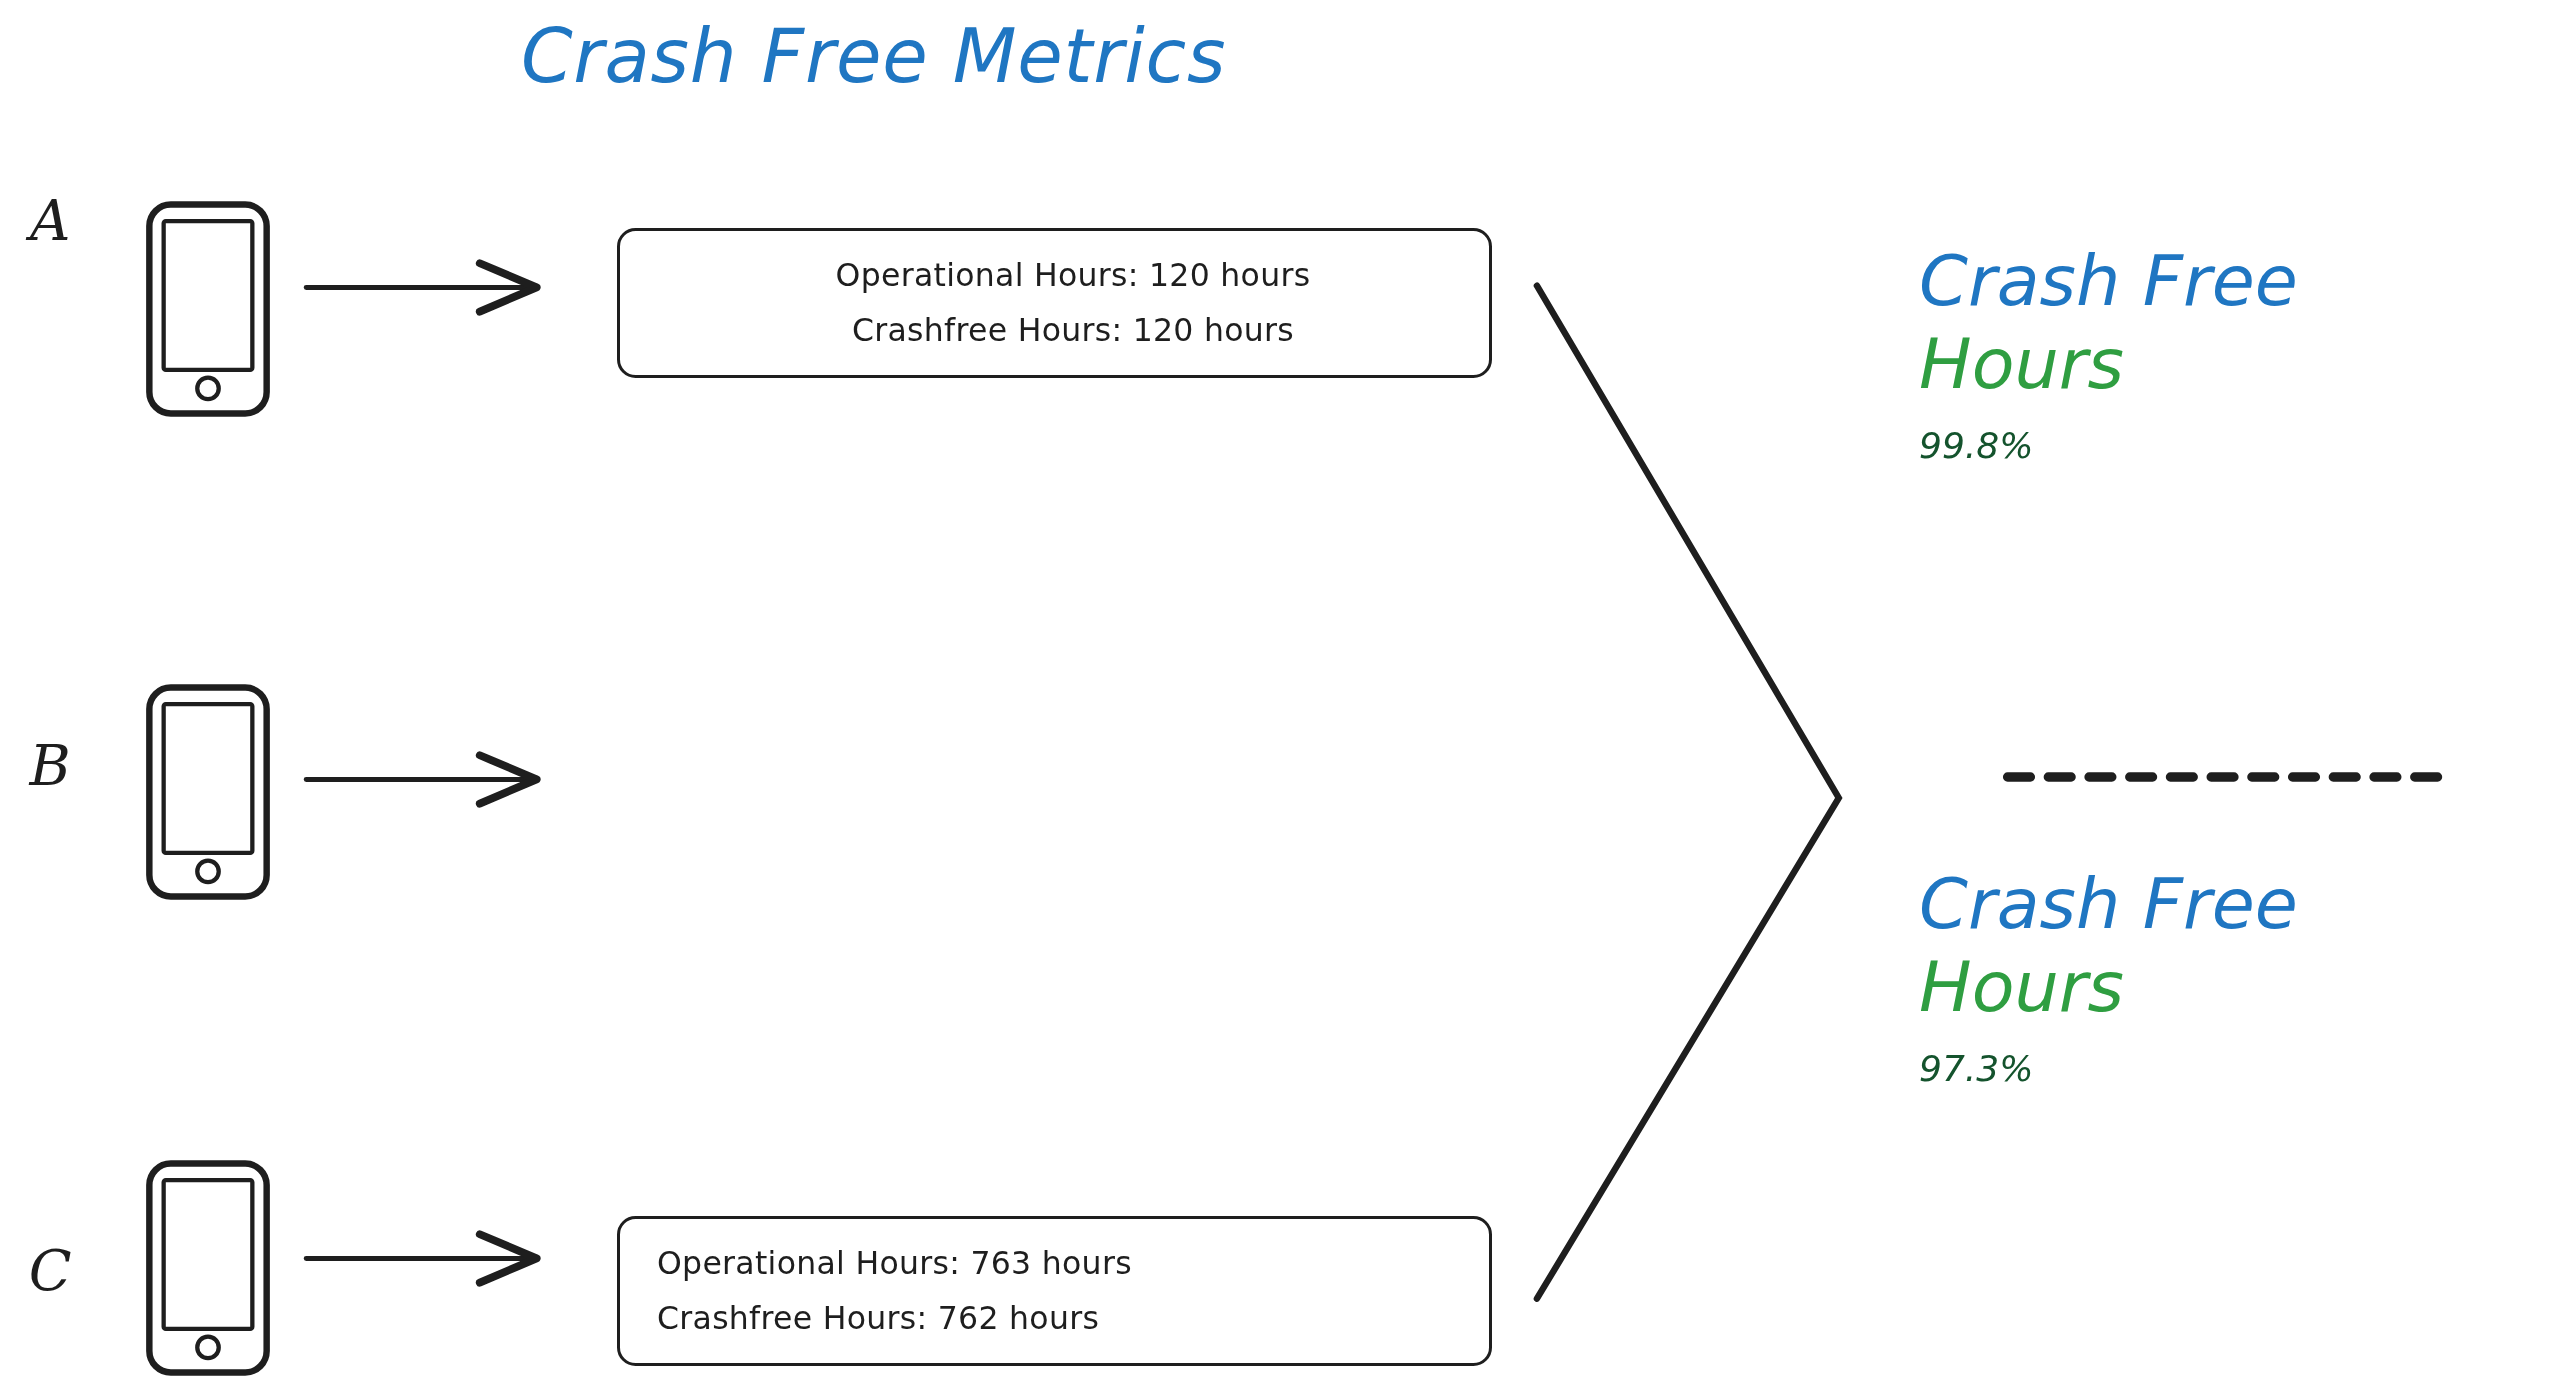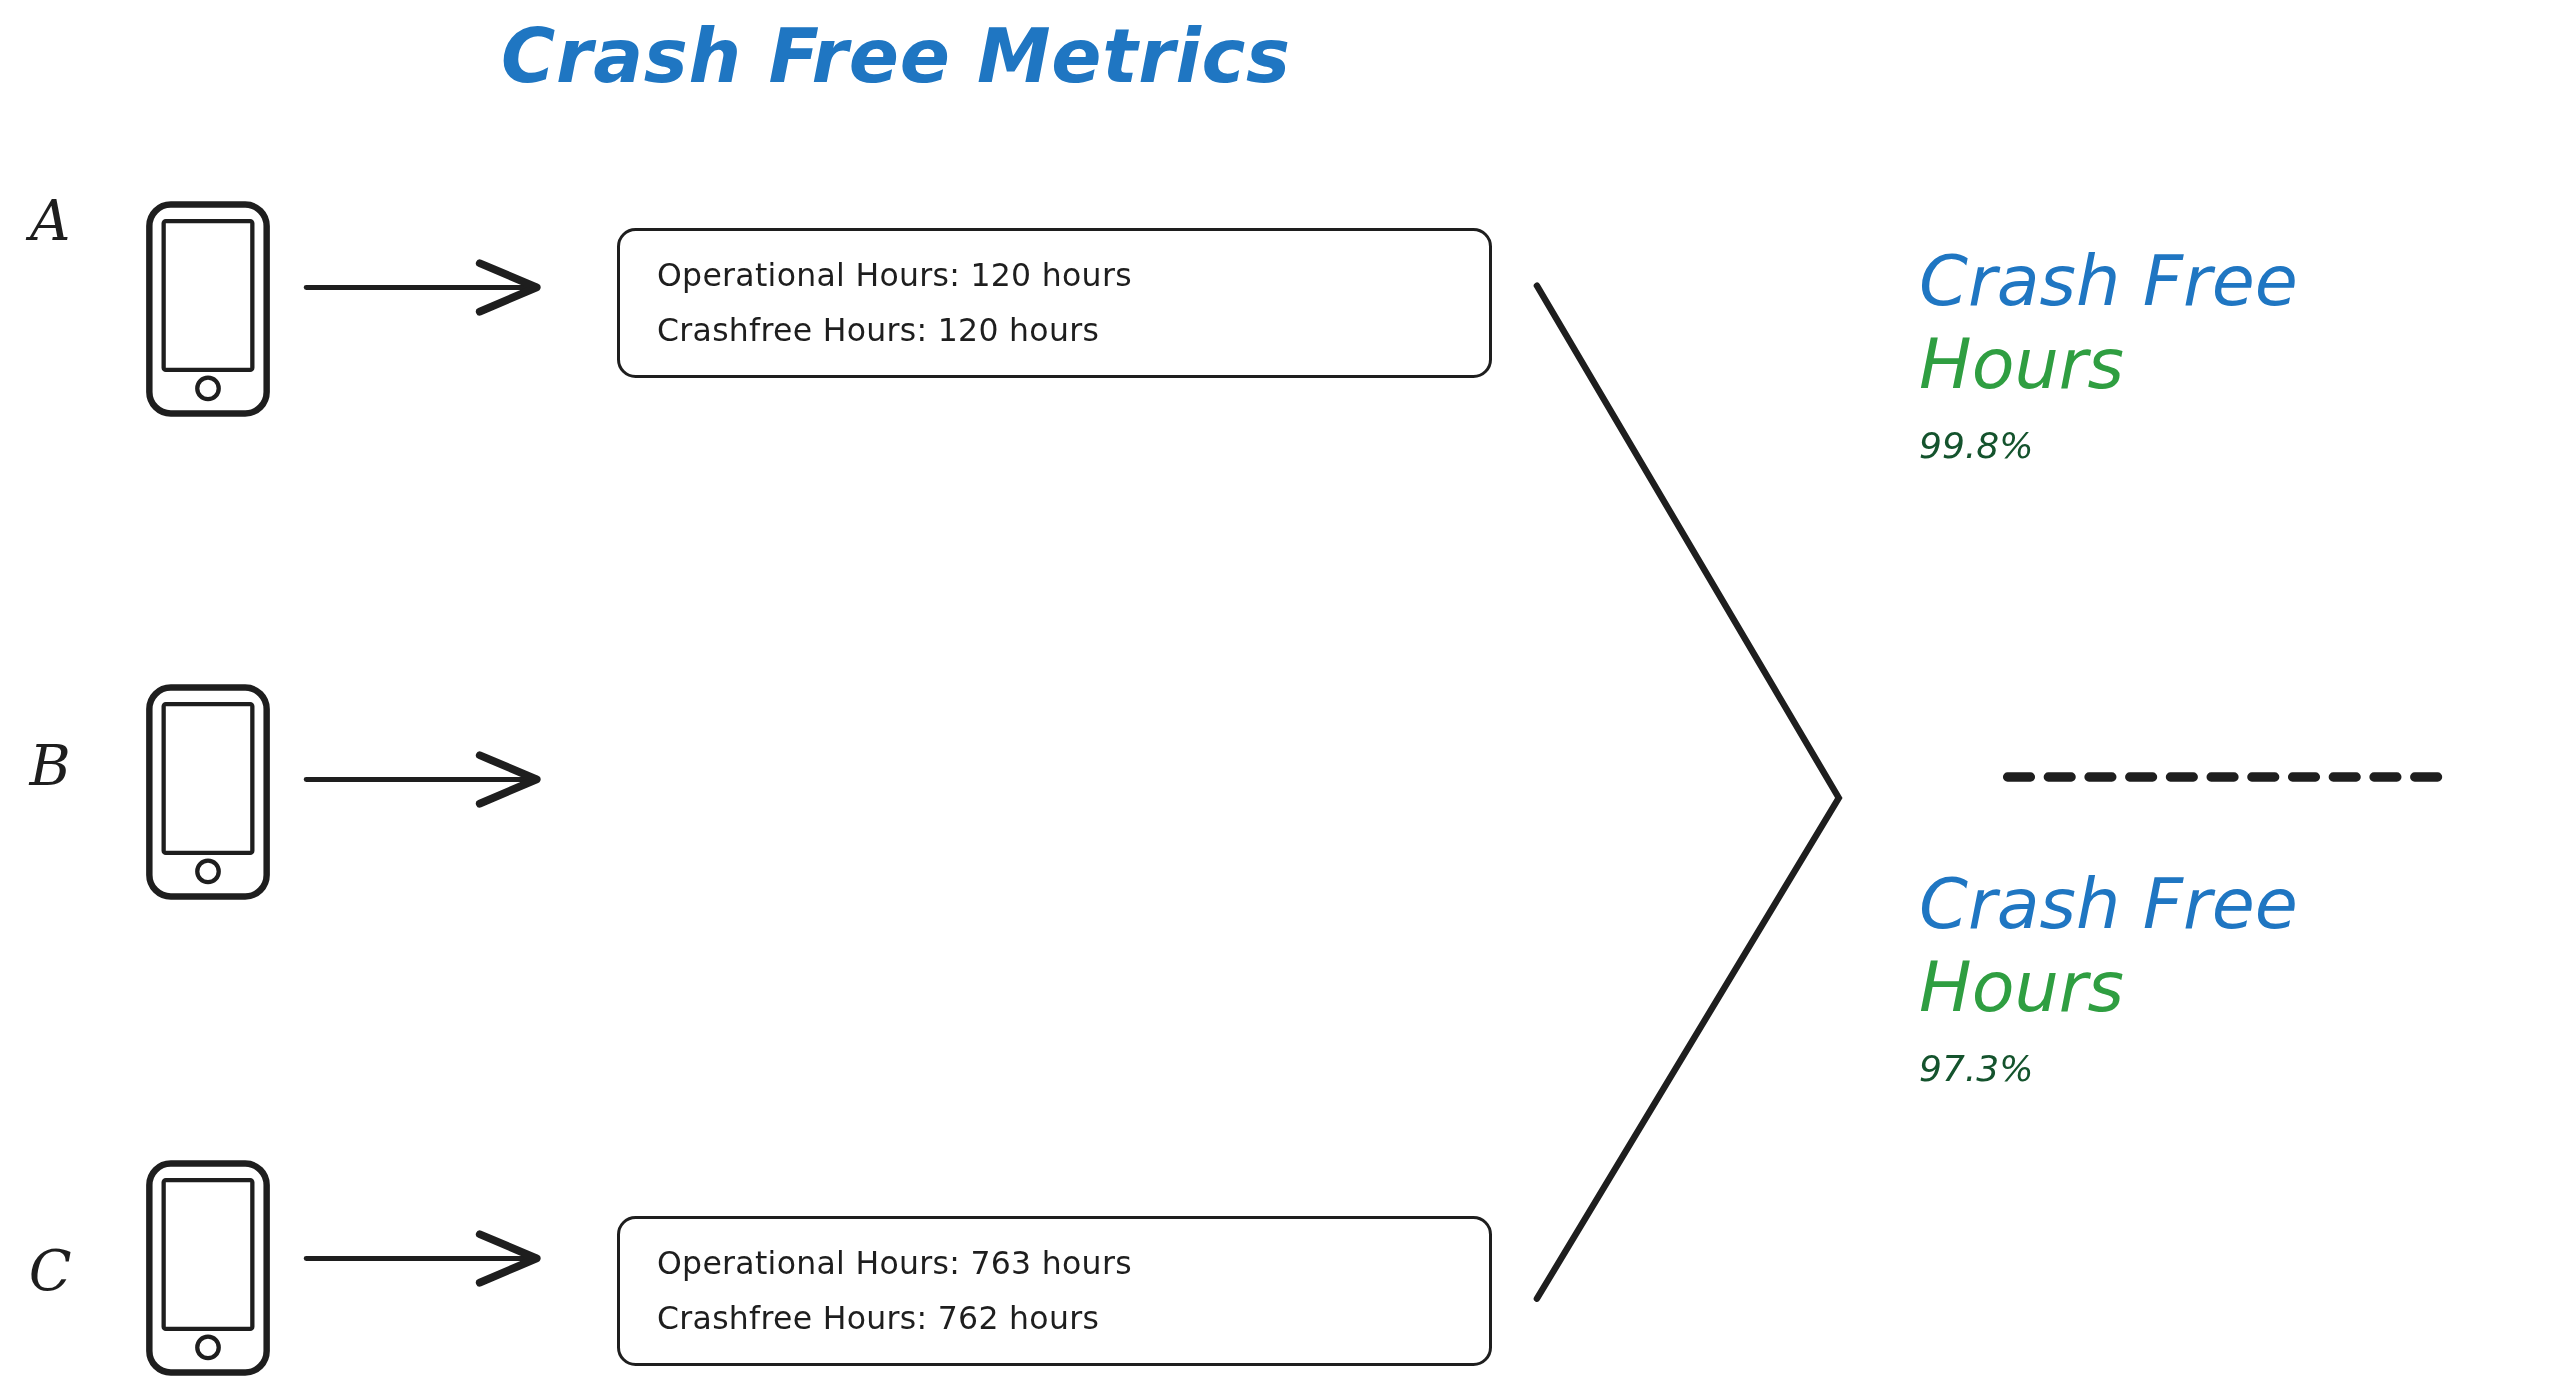--- a/index.html
+++ b/index.html
@@ -18,28 +18,28 @@
   #canvas {
     position: absolute;
     inset: 0;
     width: 2576px;
     height: 1380px;
   }
 
   
   .title {
     position: absolute;
-    left: 501px;
+    left: 521px;
     top: 15.8px;
     width: 1146px;
     font-size: 74px;
     line-height: 1.1;
     color: #1f76c2;
     font-family: "DejaVu Sans", sans-serif;
-    font-weight: 700;
+    font-weight: 400;
     font-style: italic;
     letter-spacing: 0.7px;
     white-space: nowrap;
   }
 
   
   .row-label {
     position: absolute;
     width: 86px;
     text-align: center;
@@ -159,21 +159,21 @@
     </svg>
   </div>
 
   <div class="arrow" style="left:301px; top:254px;">
     <svg viewBox="0 0 360 90" xmlns="http://www.w3.org/2000/svg">
       <path d="M6 47 L326 47" stroke="#1e1e1e" stroke-width="7" fill="none" stroke-linecap="round"></path>
       <path d="M250 13 L330 47 L250 81" stroke="#1e1e1e" stroke-width="11" fill="none" stroke-linecap="round" stroke-linejoin="round"></path>
     </svg>
   </div>
 
-  <div class="infobox" style="left:617px; top:228px; width:875px; height:150px;">
+  <div class="infobox" style="left:617px; top:228px; width:875px; height:150px;text-align:center;">
     <div class="line">Operational Hours: 120 hours</div>
     <div class="line">Crashfree Hours: 120 hours</div>
   </div>
 
   <div class="row-label" style="left:7.2px; top:738px;">B</div>
 
   <div class="phone" style="left:145px; top:684px;">
     <svg viewBox="0 0 176 302" xmlns="http://www.w3.org/2000/svg">
       <rect x="6" y="5" width="164" height="292" rx="30" ry="30" fill="#ffffff" stroke="#1e1e1e" stroke-width="9"></rect>
       <rect x="26" y="28" width="124" height="208" rx="3" ry="3" fill="#ffffff" stroke="#1e1e1e" stroke-width="6"></rect>

